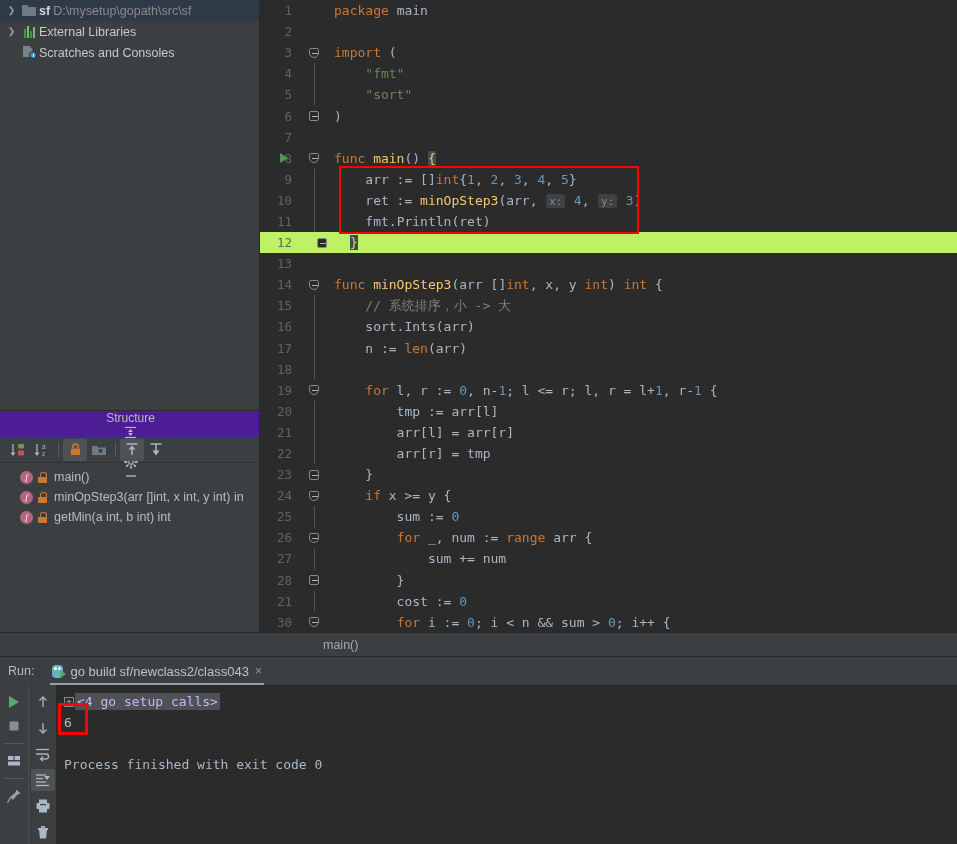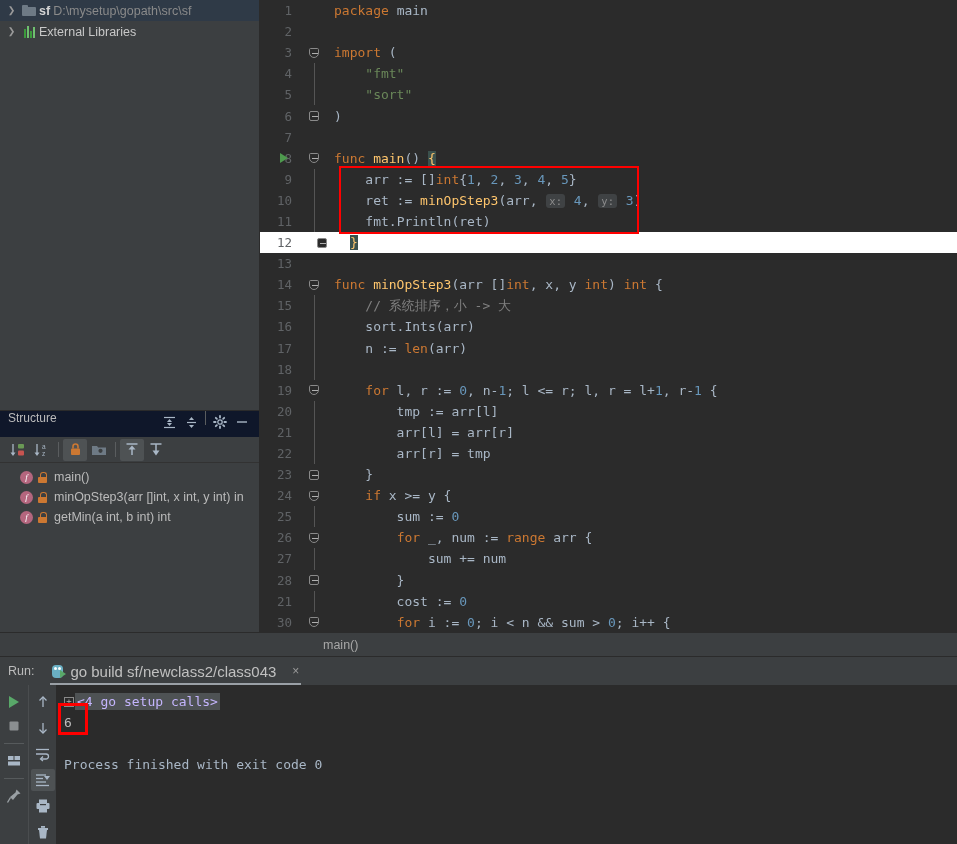--- a/index.html
+++ b/index.html
@@ -64,22 +64,23 @@
   .ic-scratch .cl:after{
     content:''; position:absolute; left:3px; top:1.5px; width:1px; height:3px; background:#fff;
   }
 
   
   .structure-panel {
     position: absolute; left: 0; top: 410px; width: 260px; height: 235px;
     background: #3c3f41; border-top: 1px solid #2b2b2b; border-right: 1px solid #2b2b2b;
   }
   .struct-header {
-    display: flex; align-items: flex-start; height: 26px; padding: 0 6px 0 8px;
-    background: #0f172a;
+    display: flex; align-items: center; height: 26px; padding: 0 6px 0 8px;
+    background: #4c1d95;
+    flex-direction: column;
   }
   .struct-title { font-size: 12px; color: #bbbbbb; flex: 1; }
   .hdr-btn {
     width: 22px; height: 22px; display: flex; align-items: center; justify-content: center;
     color: #a9b7c6;
   }
   .hdr-sep { width: 1px; height: 14px; background: #5a5d5f; margin: 0 3px; }
 
   .struct-toolbar {
     display: flex; align-items: center; height: 26px; padding-left: 6px;
@@ -127,21 +128,21 @@
   
   .editor {
     position: absolute; left: 260px; top: 0; width: 697px; height: 632px;
     background: #2b2b2b; overflow: hidden;
   }
   .code-line {
     position: relative; height: 21.1px; display: flex; align-items: center;
     font-family: "DejaVu Sans Mono", monospace; font-size: 13px;
     white-space: pre;
   }
-  .code-line.current { background: #ffffff; gap: 8px; }
+  .code-line.current { background: #bef264; gap: 8px; }
   .ln {
     width: 40px; flex: 0 0 40px; text-align: right; padding-right: 8px;
     color: #606366; font-size: 12.5px;
     font-family: "DejaVu Sans Mono", monospace;
   }
   .gutter-extra {
     width: 26px; flex: 0 0 26px; position: relative; height: 21.1px;
   }
   .code-text { padding-left: 8px; color: #a9b7c6; }
 
@@ -200,21 +201,21 @@
   }
   .run-header {
     display: flex; align-items: center; height: 28px; padding-left: 8px;
     position: relative;
   }
   .run-label { font-size: 12.5px; color: #bbbbbb; margin-right: 12px; }
   .run-tab {
     display: flex; align-items: center; height: 28px; padding: 0 6px;
     position: relative;
   }
-  .run-tab .tabtext { font-size: 15px; color: #c0c0c0; margin: 0 16px 0 5px; }
+  .run-tab .tabtext { font-size: 13px; color: #c0c0c0; margin: 0 6px 0 5px; }
   .run-tab:after {
     content:''; position:absolute; left:4px; bottom:0; right:4px; height:2px; background:#9aa0a6;
   }
   .close-x { color: #9a9a9a; font-size: 12px; }
   .gopher {
     width: 13px; height: 14px; position: relative; flex: 0 0 13px;
   }
   .gopher .body {
     position:absolute; left:0; top:1px; width:11px; height:13px; border-radius:4px;
     background:#6ab0c4;
@@ -277,20 +278,30 @@
       <span class="arrow">❯</span>
       <span class="tree-icon">
           <span class="ic-bars">
             <i></i>
             <i></i>
             <i></i>
             <i></i>
           </span>
         </span>
       <span class="node-plain">External Libraries</span>
+    </div>
+    <div class="tree-row">
+      <span class="arrow empty"></span>
+      <span class="tree-icon">
+        <span class="ic-scratch">
+            <span class="pg"></span>
+            <span class="cl"></span>
+          </span>
+      </span>
+      <span class="node-plain">Scratches and Consoles</span>
     </div>
   </div>
 
   <div class="structure-panel">
     <div class="struct-header">
       <span class="struct-title">Structure</span>
       <span class="hdr-btn">
         <svg width="15" height="15" viewBox="0 0 15 15">
             <g stroke="#a9b7c6" stroke-width="1.2" fill="none">
           <line x1="2" y1="2.5" x2="13" y2="2.5"></line>

